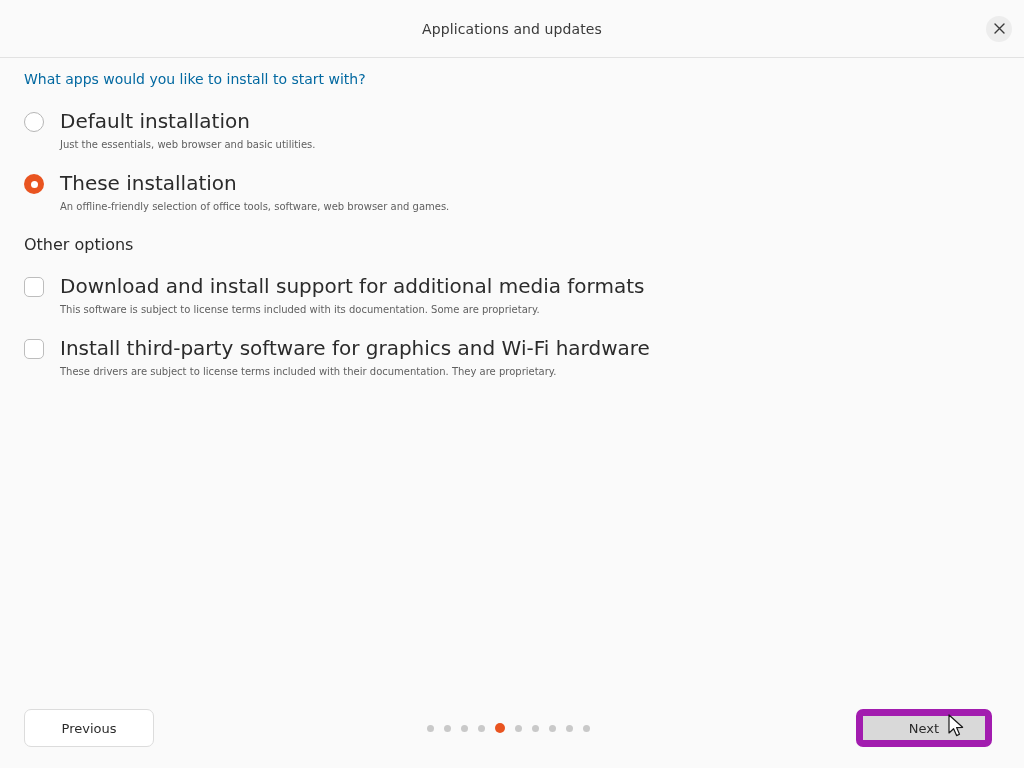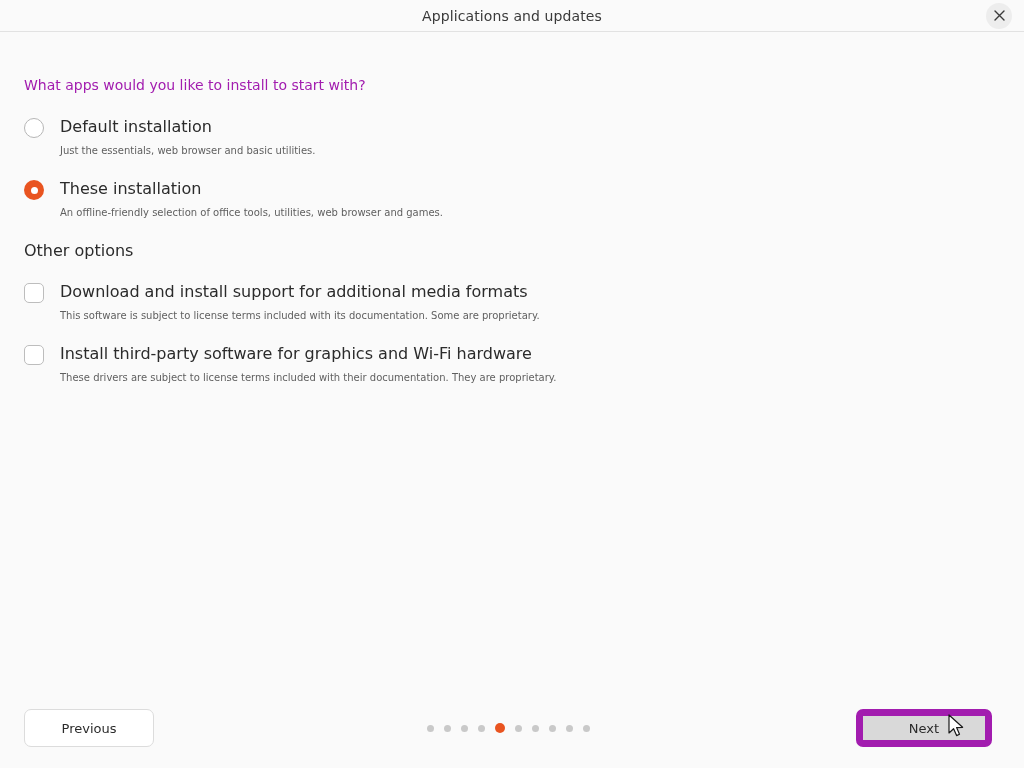--- a/index.html
+++ b/index.html
@@ -13,21 +13,21 @@
   body {
     background: #fafafa;
     font-family: "DejaVu Sans", "Liberation Sans", sans-serif;
     color: #2b2b2b;
     position: relative;
   }
 
   
   .titlebar {
     position: relative;
-    height: 32px;
+    height: 58px;
     background: #fafafa;
     border-bottom: 1px solid #e2e2e2;
     display: flex;
     align-items: center;
     justify-content: center;
   }
   .titlebar-title {
     font-size: 14px;
     color: #3a3a3a;
     letter-spacing: 0.1px;
@@ -53,22 +53,22 @@
     position: absolute;
     top: 47px;
     left: 0;
     right: 0;
     bottom: 80px;
     padding: 20px 24px 0 24px;
   }
 
   .question {
     font-size: 14px;
-    color: #a21caf;
-    margin-top: 10px;
+    color: #0369a1;
+    margin-top: 4px;
     margin-bottom: 24px;
   }
 
   .option-row {
     display: flex;
     align-items: flex-start;
     margin-bottom: 20px;
   }
   .option-row:last-child { margin-bottom: 0; }
 
@@ -115,21 +115,21 @@
     border-radius: 5px;
     border: 1px solid #bdbdbd;
     background: #ffffff;
     cursor: pointer;
     flex: 0 0 20px;
   }
 
   .option-text { padding-top: 0px; }
 
   .option-label {
-    font-size: 16px;
+    font-size: 20px;
     color: #2b2b2b;
     line-height: 20px;
     cursor: pointer;
   }
   .option-desc {
     font-size: 10px;
     color: #5f5f5f;
     line-height: 16px;
     margin-top: 6px;
   }
@@ -235,21 +235,21 @@
       <div class="option-desc">Just the essentials, web browser and basic utilities.</div>
     </div>
   </div>
 
   <div class="option-row">
     <div class="control-cell">
       <div class="radio checked"></div>
     </div>
     <div class="option-text">
       <div class="option-label">These installation</div>
-      <div class="option-desc">An offline-friendly selection of office tools, utilities, web browser and games.</div>
+      <div class="option-desc">An offline-friendly selection of office tools, software, web browser and games.</div>
     </div>
   </div>
 
   <div class="section-heading">Other options</div>
 
   <div class="option-row">
     <div class="control-cell">
       <div class="checkbox"></div>
     </div>
     <div class="option-text">

